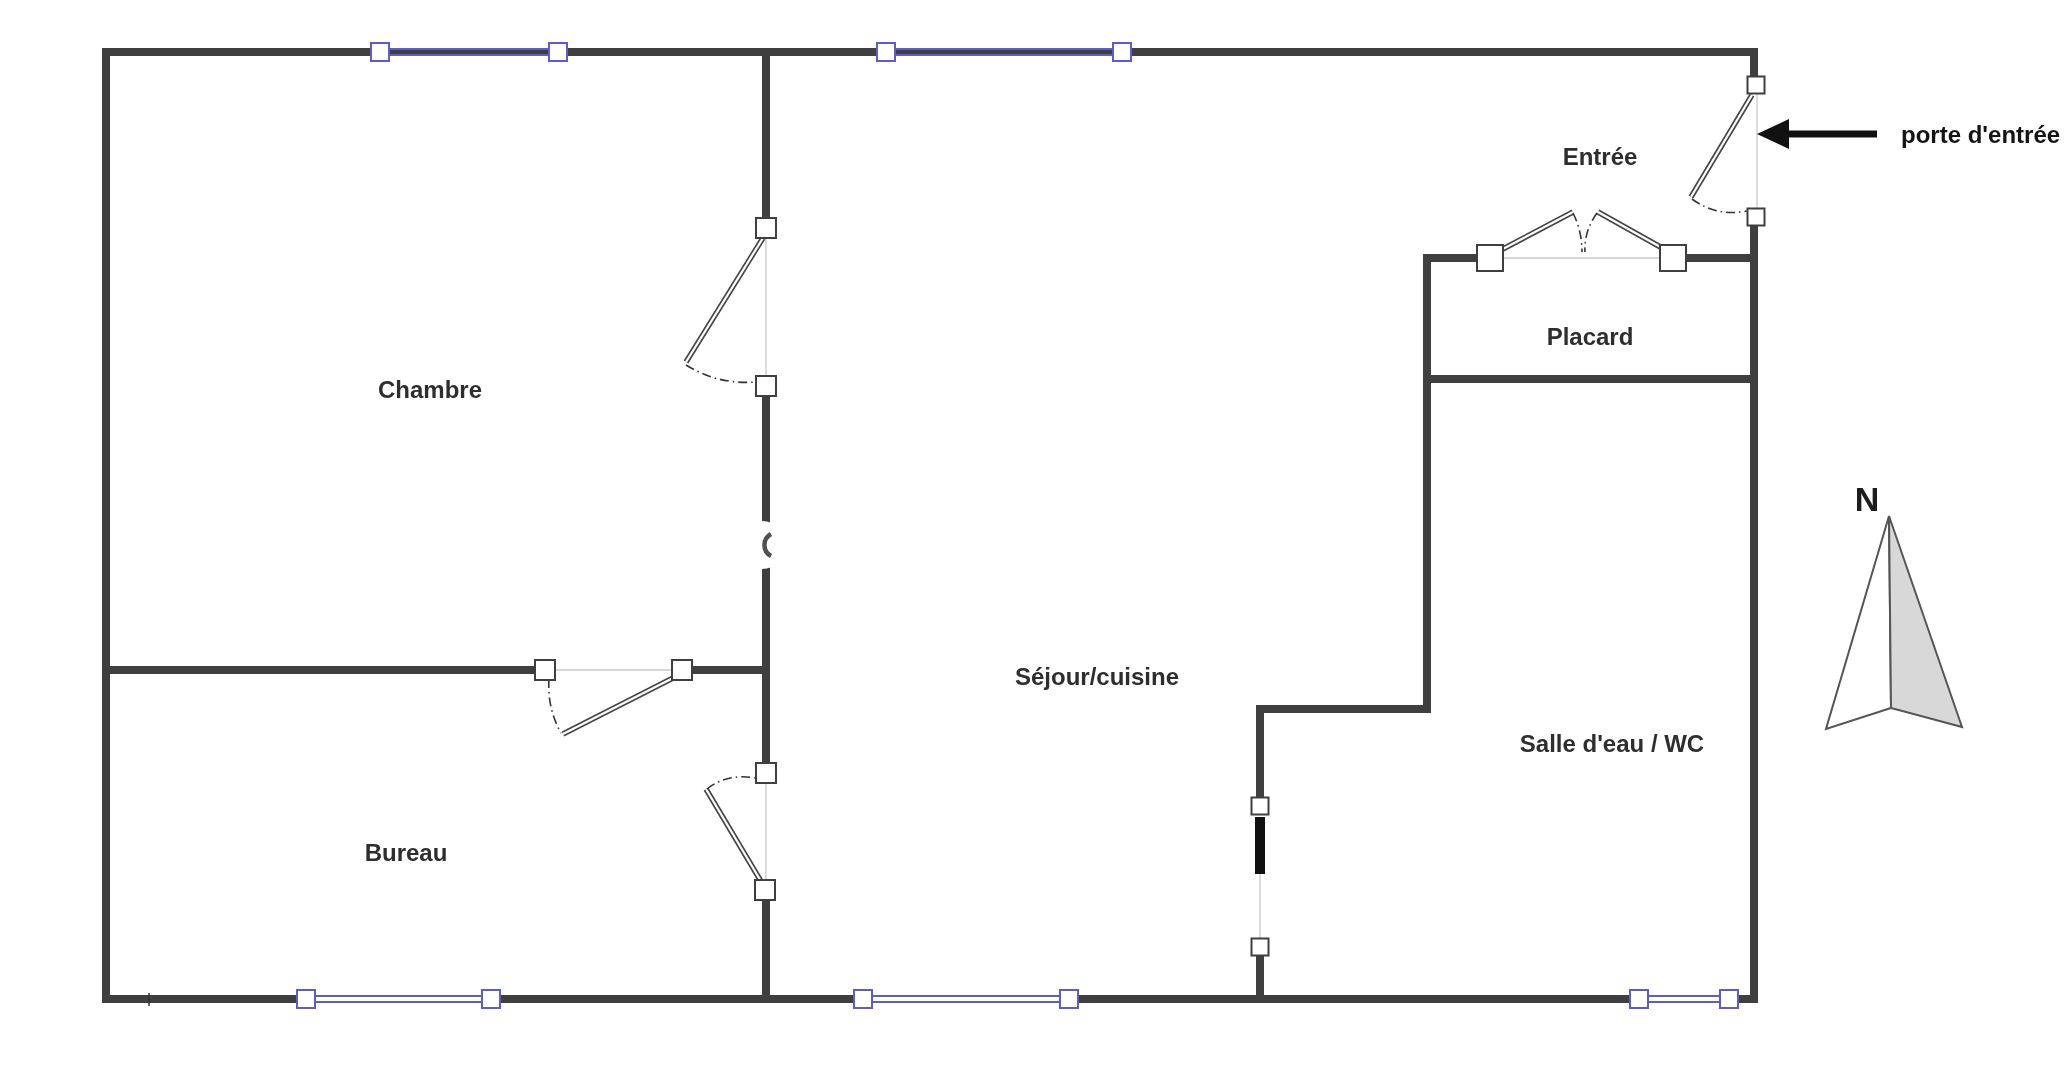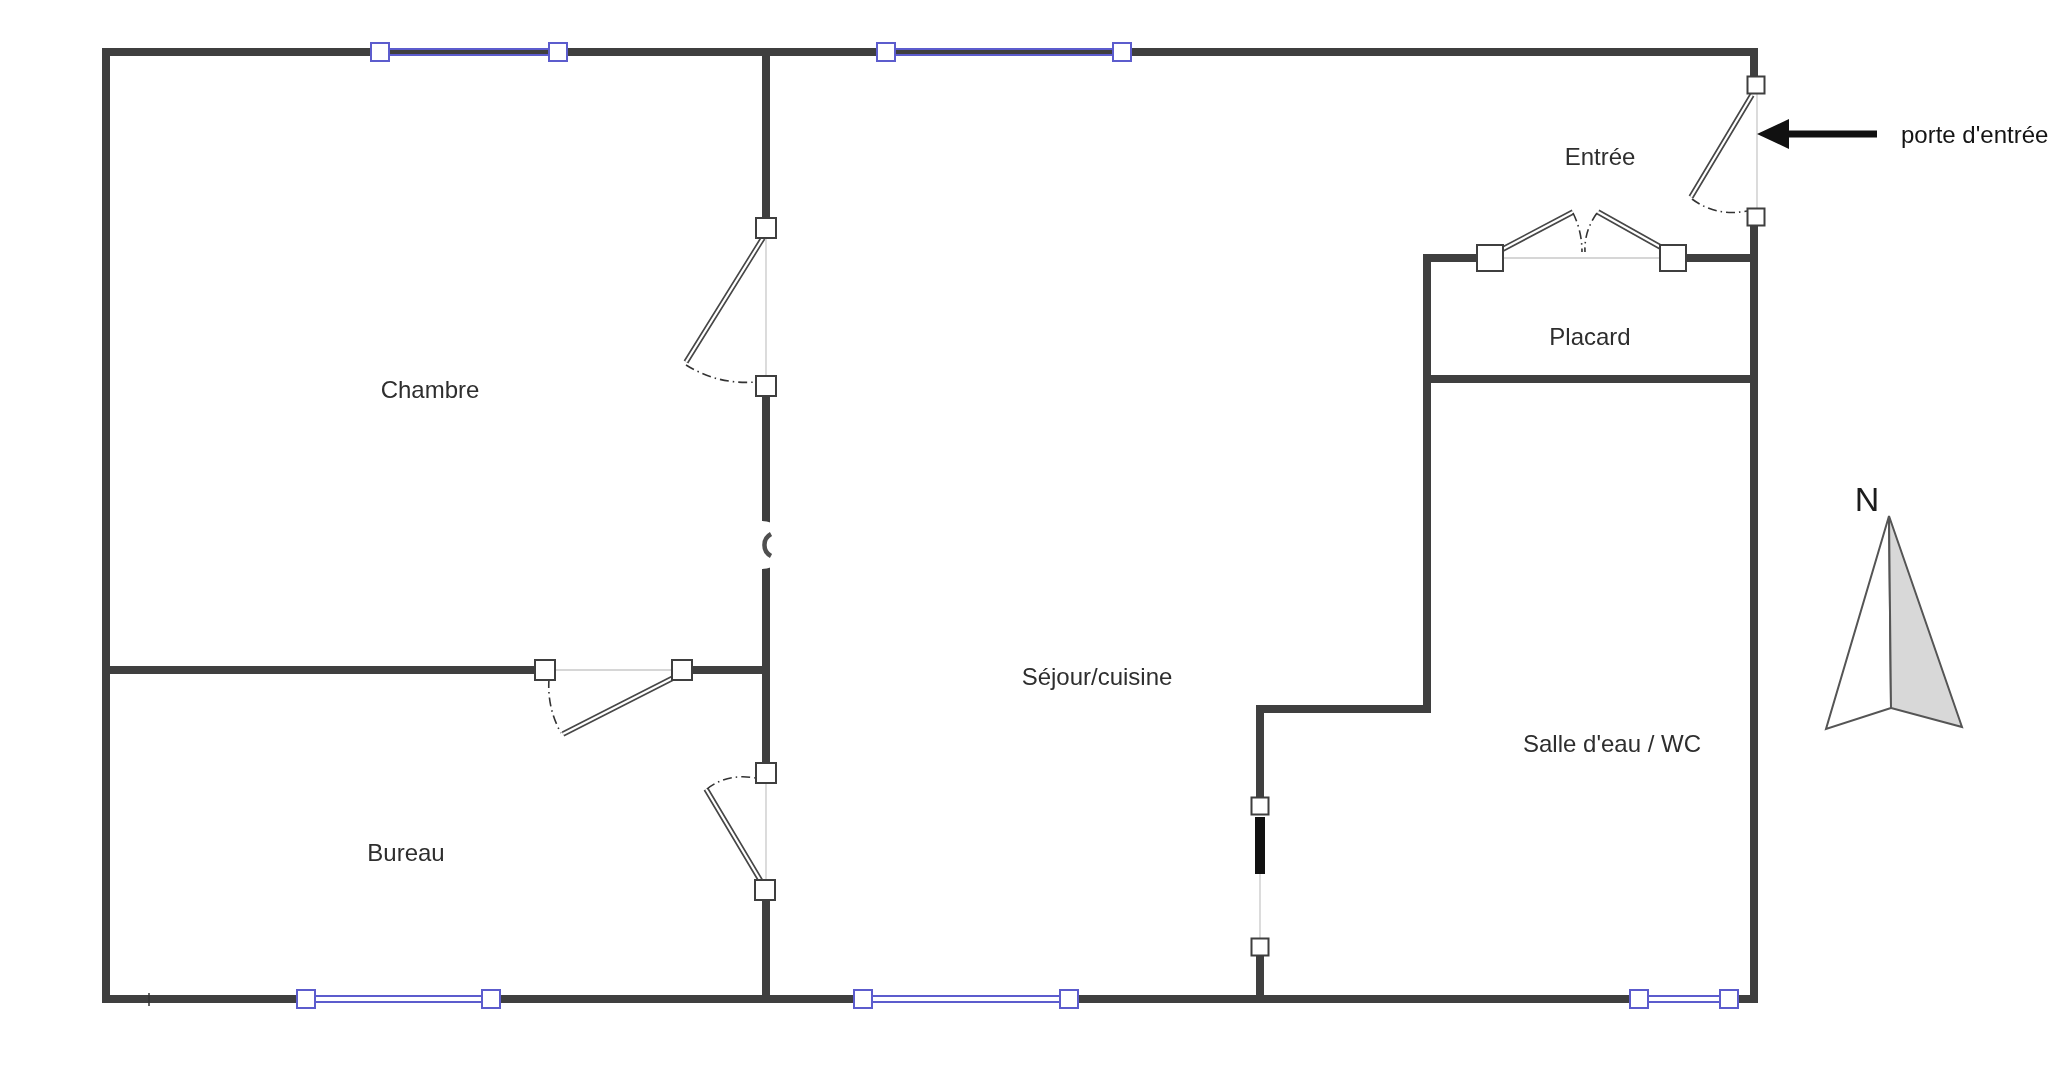--- a/index.html
+++ b/index.html
@@ -10,21 +10,21 @@
     --opening:#c9c9c9;
     --text:#2e2e2e;
     --arrow:#111111;
     --compass-fill:#d8d8d8;
     --compass-stroke:#555555;
     --sliding-door:#111111;
     --background:#ffffff;
   }
   html,body{margin:0;padding:0;}
   body{background:var(--background);font-family:"Liberation Sans", sans-serif;}
-  .stage{position:relative;width:2066px;height:1080px;background:var(--background);overflow:hidden;}
+  .stage{position:relative;width:2066px;height:1080px;background:var(--background);overflow:hidden;font-weight:bold;}
   svg{position:absolute;left:0;top:0;}
   text{fill:var(--text);}
   .room-label{font-size:24px;}
   .callout-label{font-size:24px;fill:#141414;}
   .compass-label{font-size:34px;fill:#1c1c1c;}
 </style>
 </head>
 <body>
 
 <div class="stage">

